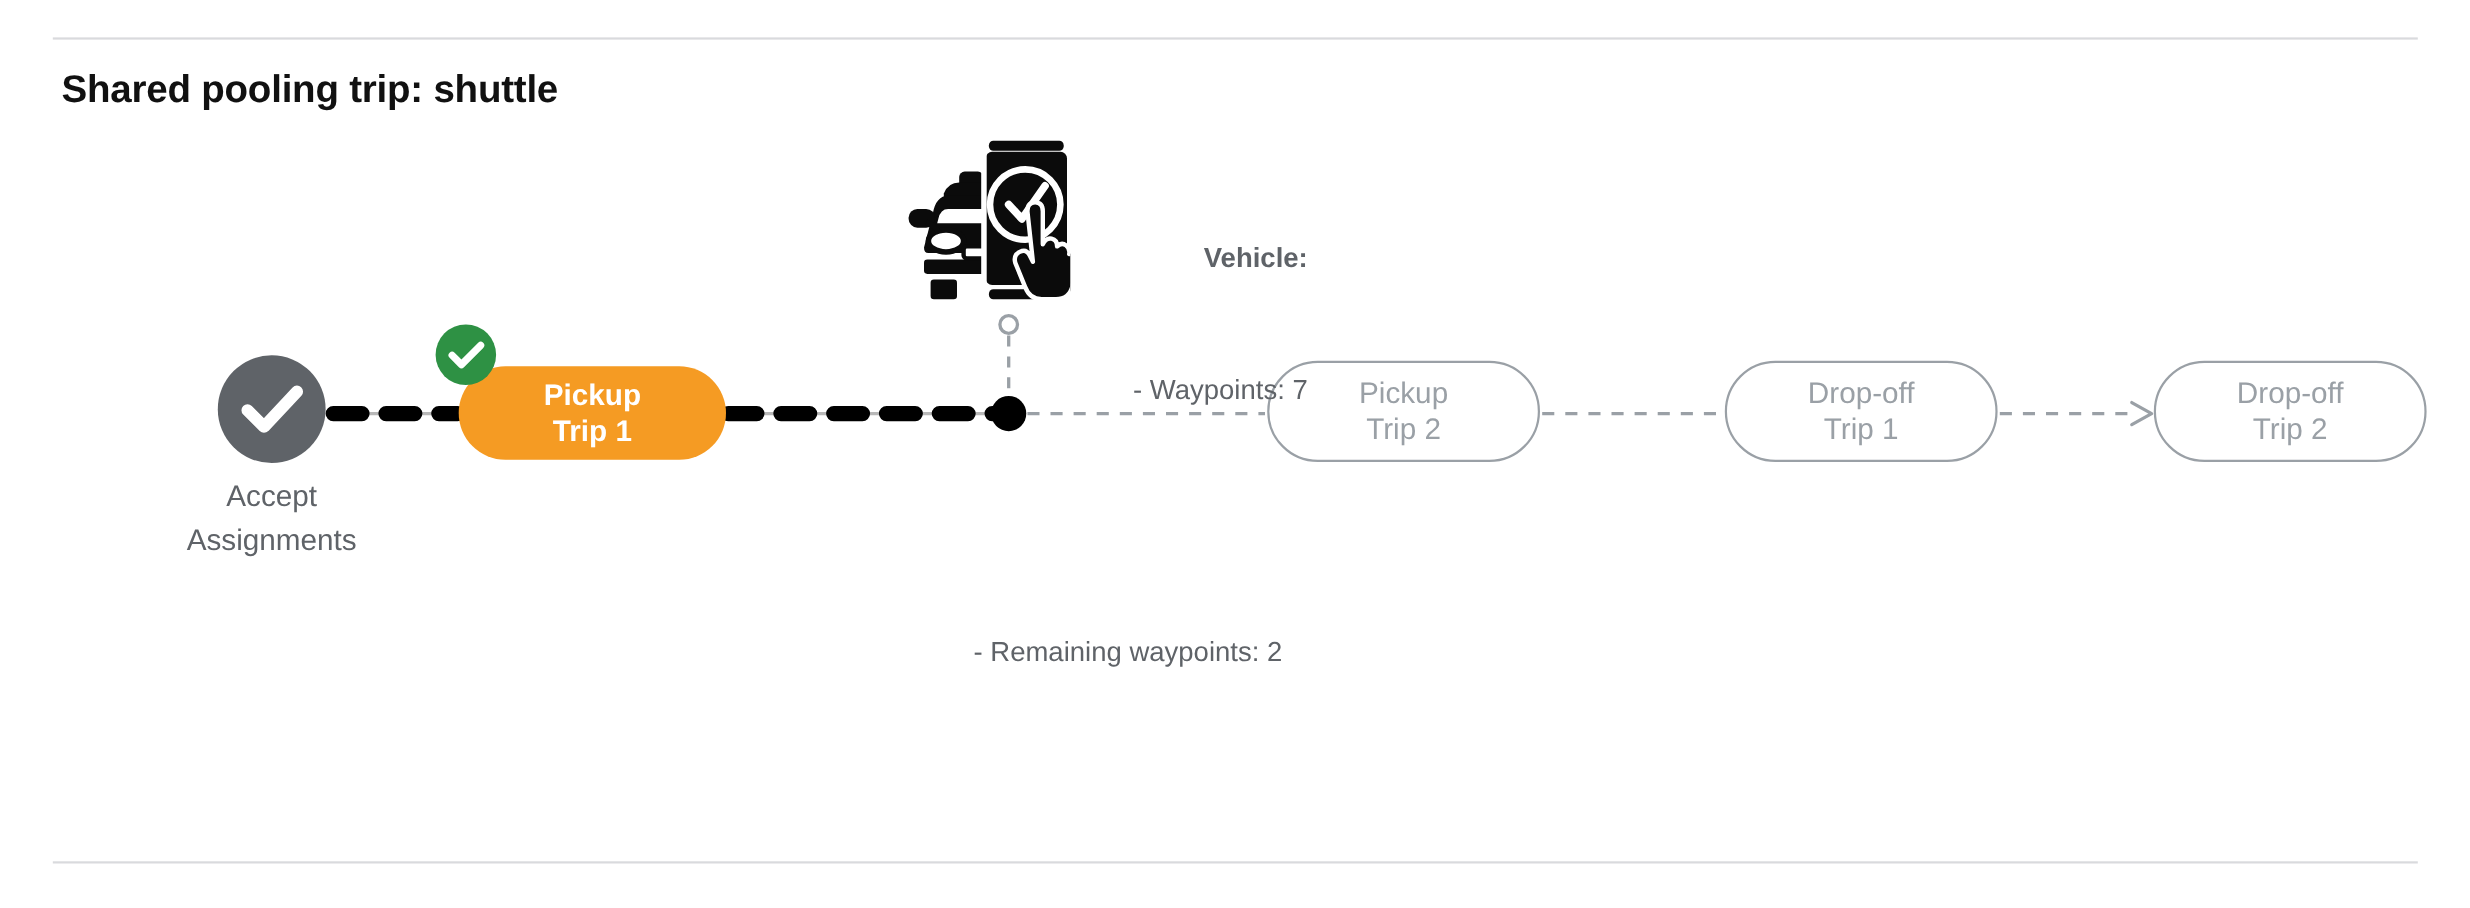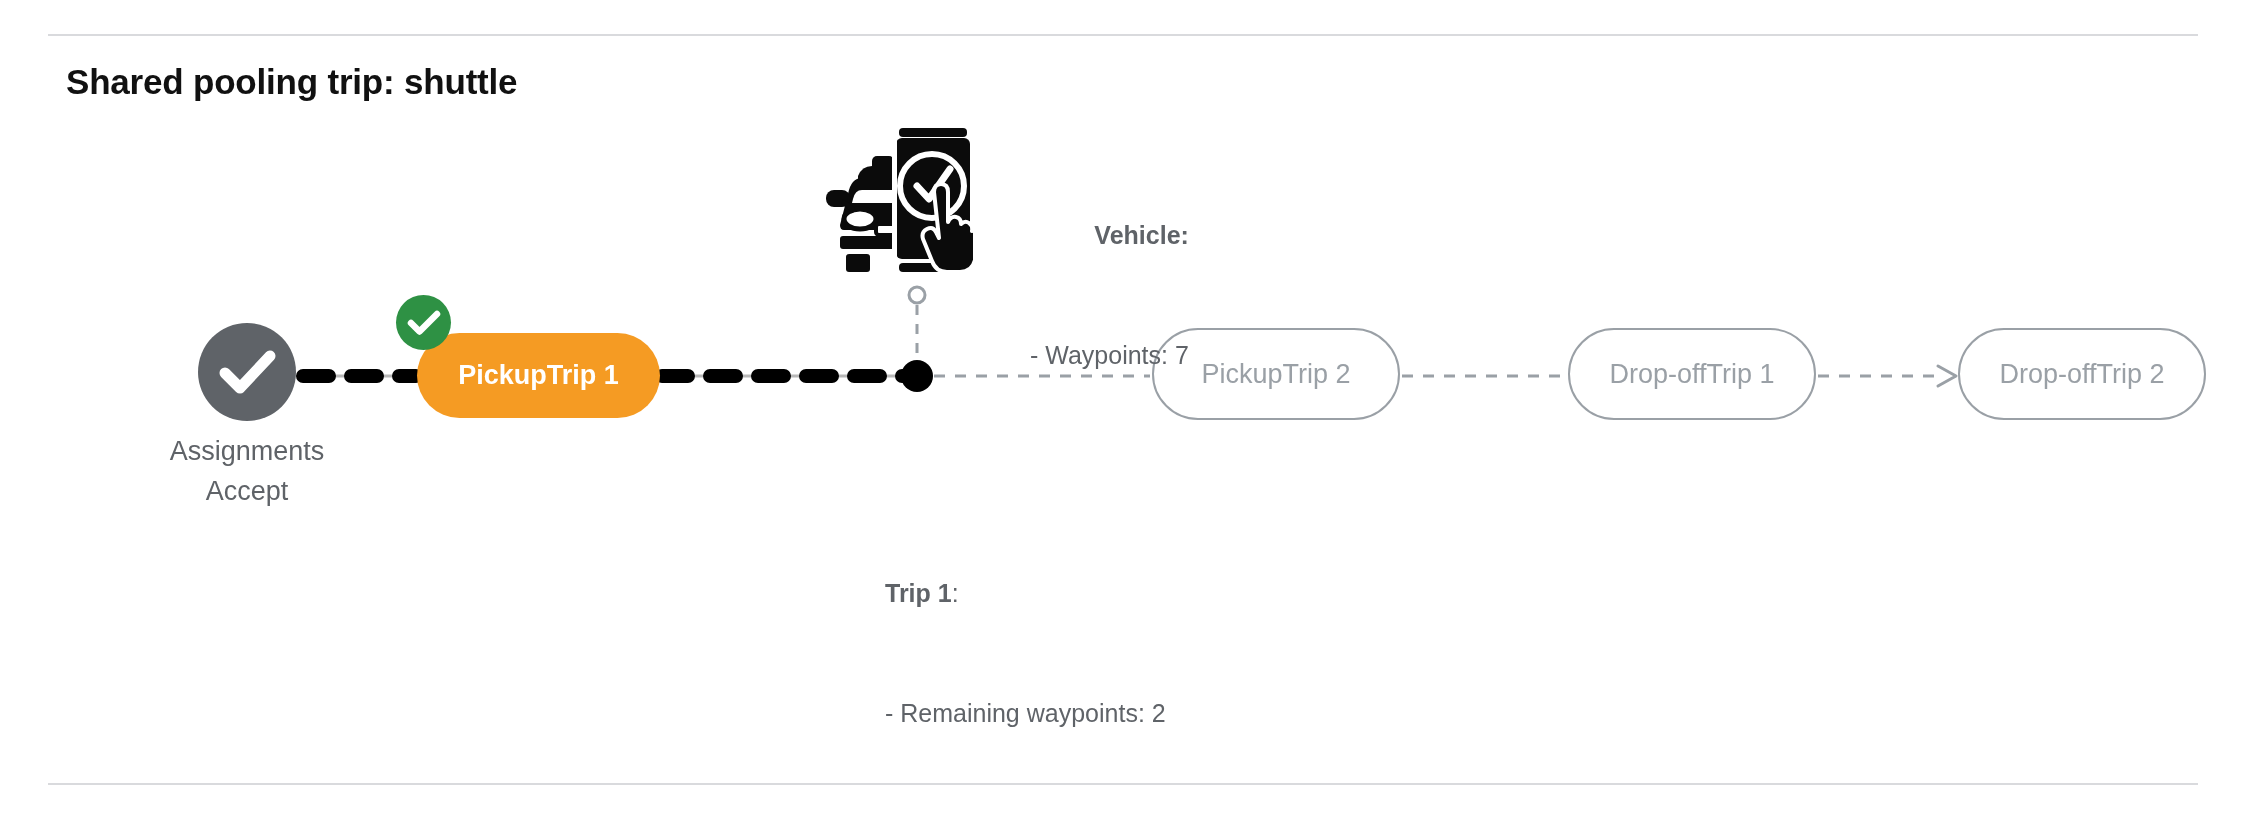--- a/index.html
+++ b/index.html
@@ -33,21 +33,20 @@
   
   .page-title {
     position: absolute;
     left: 56px;
     top: 62px;
     font-size: 35px;
     font-weight: 700;
     color: #111111;
     letter-spacing: -0.2px;
     white-space: nowrap;
-    margin-left: 10px;
   }
 
   
   .diagram {
     position: absolute;
     left: 0;
     top: 0;
     width: 2245px;
     height: 825px;
   }
@@ -82,21 +81,21 @@
     line-height: 40px;
     color: #5f6368;
   }
   .accept-label span { display: block; }
 
   
   .pill {
     position: absolute;
     box-sizing: border-box;
     display: flex;
-    flex-direction: row;
+    flex-direction: column;
     align-items: center;
     justify-content: center;
     border-radius: 60px;
     font-size: 27px;
     line-height: 33px;
     text-align: center;
     white-space: nowrap;
   }
   .pill span { display: block; }
   .pill.active {
@@ -185,22 +184,22 @@
     </svg>
   </div>
 
   <div class="accept-node">
     <div class="accept-circle">
       <svg width="98" height="98" viewBox="0 0 98 98" xmlns="http://www.w3.org/2000/svg">
         <path d="M27 50 L42 65 L72 33" fill="none" stroke="#ffffff" stroke-width="11" stroke-linecap="round" stroke-linejoin="round"></path>
       </svg>
     </div>
     <div class="accept-label">
+      <span>Accept</span>
       <span>Assignments</span>
-      <span>Accept</span>
     </div>
   </div>
 
   <div class="pill active pill-pickup-1">
     <span>Pickup</span>
     <span>Trip 1</span>
   </div>
 
   <div class="badge-check">
     <svg width="55" height="55" viewBox="0 0 55 55" xmlns="http://www.w3.org/2000/svg">
@@ -270,20 +269,19 @@
       </g>
     </svg>
   </div>
 
   <div class="info-block vehicle-info">
     <span class="row"><span class="hd">Vehicle</span><span class="hd">:</span></span>
     <span class="row">- Waypoints: 7</span>
   </div>
 
   <div class="info-block trips-info">
-    <span class="row"><span class="hd">Trip 1</span><span>:</span></span>
     <span class="row">- Remaining waypoints: 2</span>
     
     
     
   </div>
 
 </div>
 
 </body></html>

